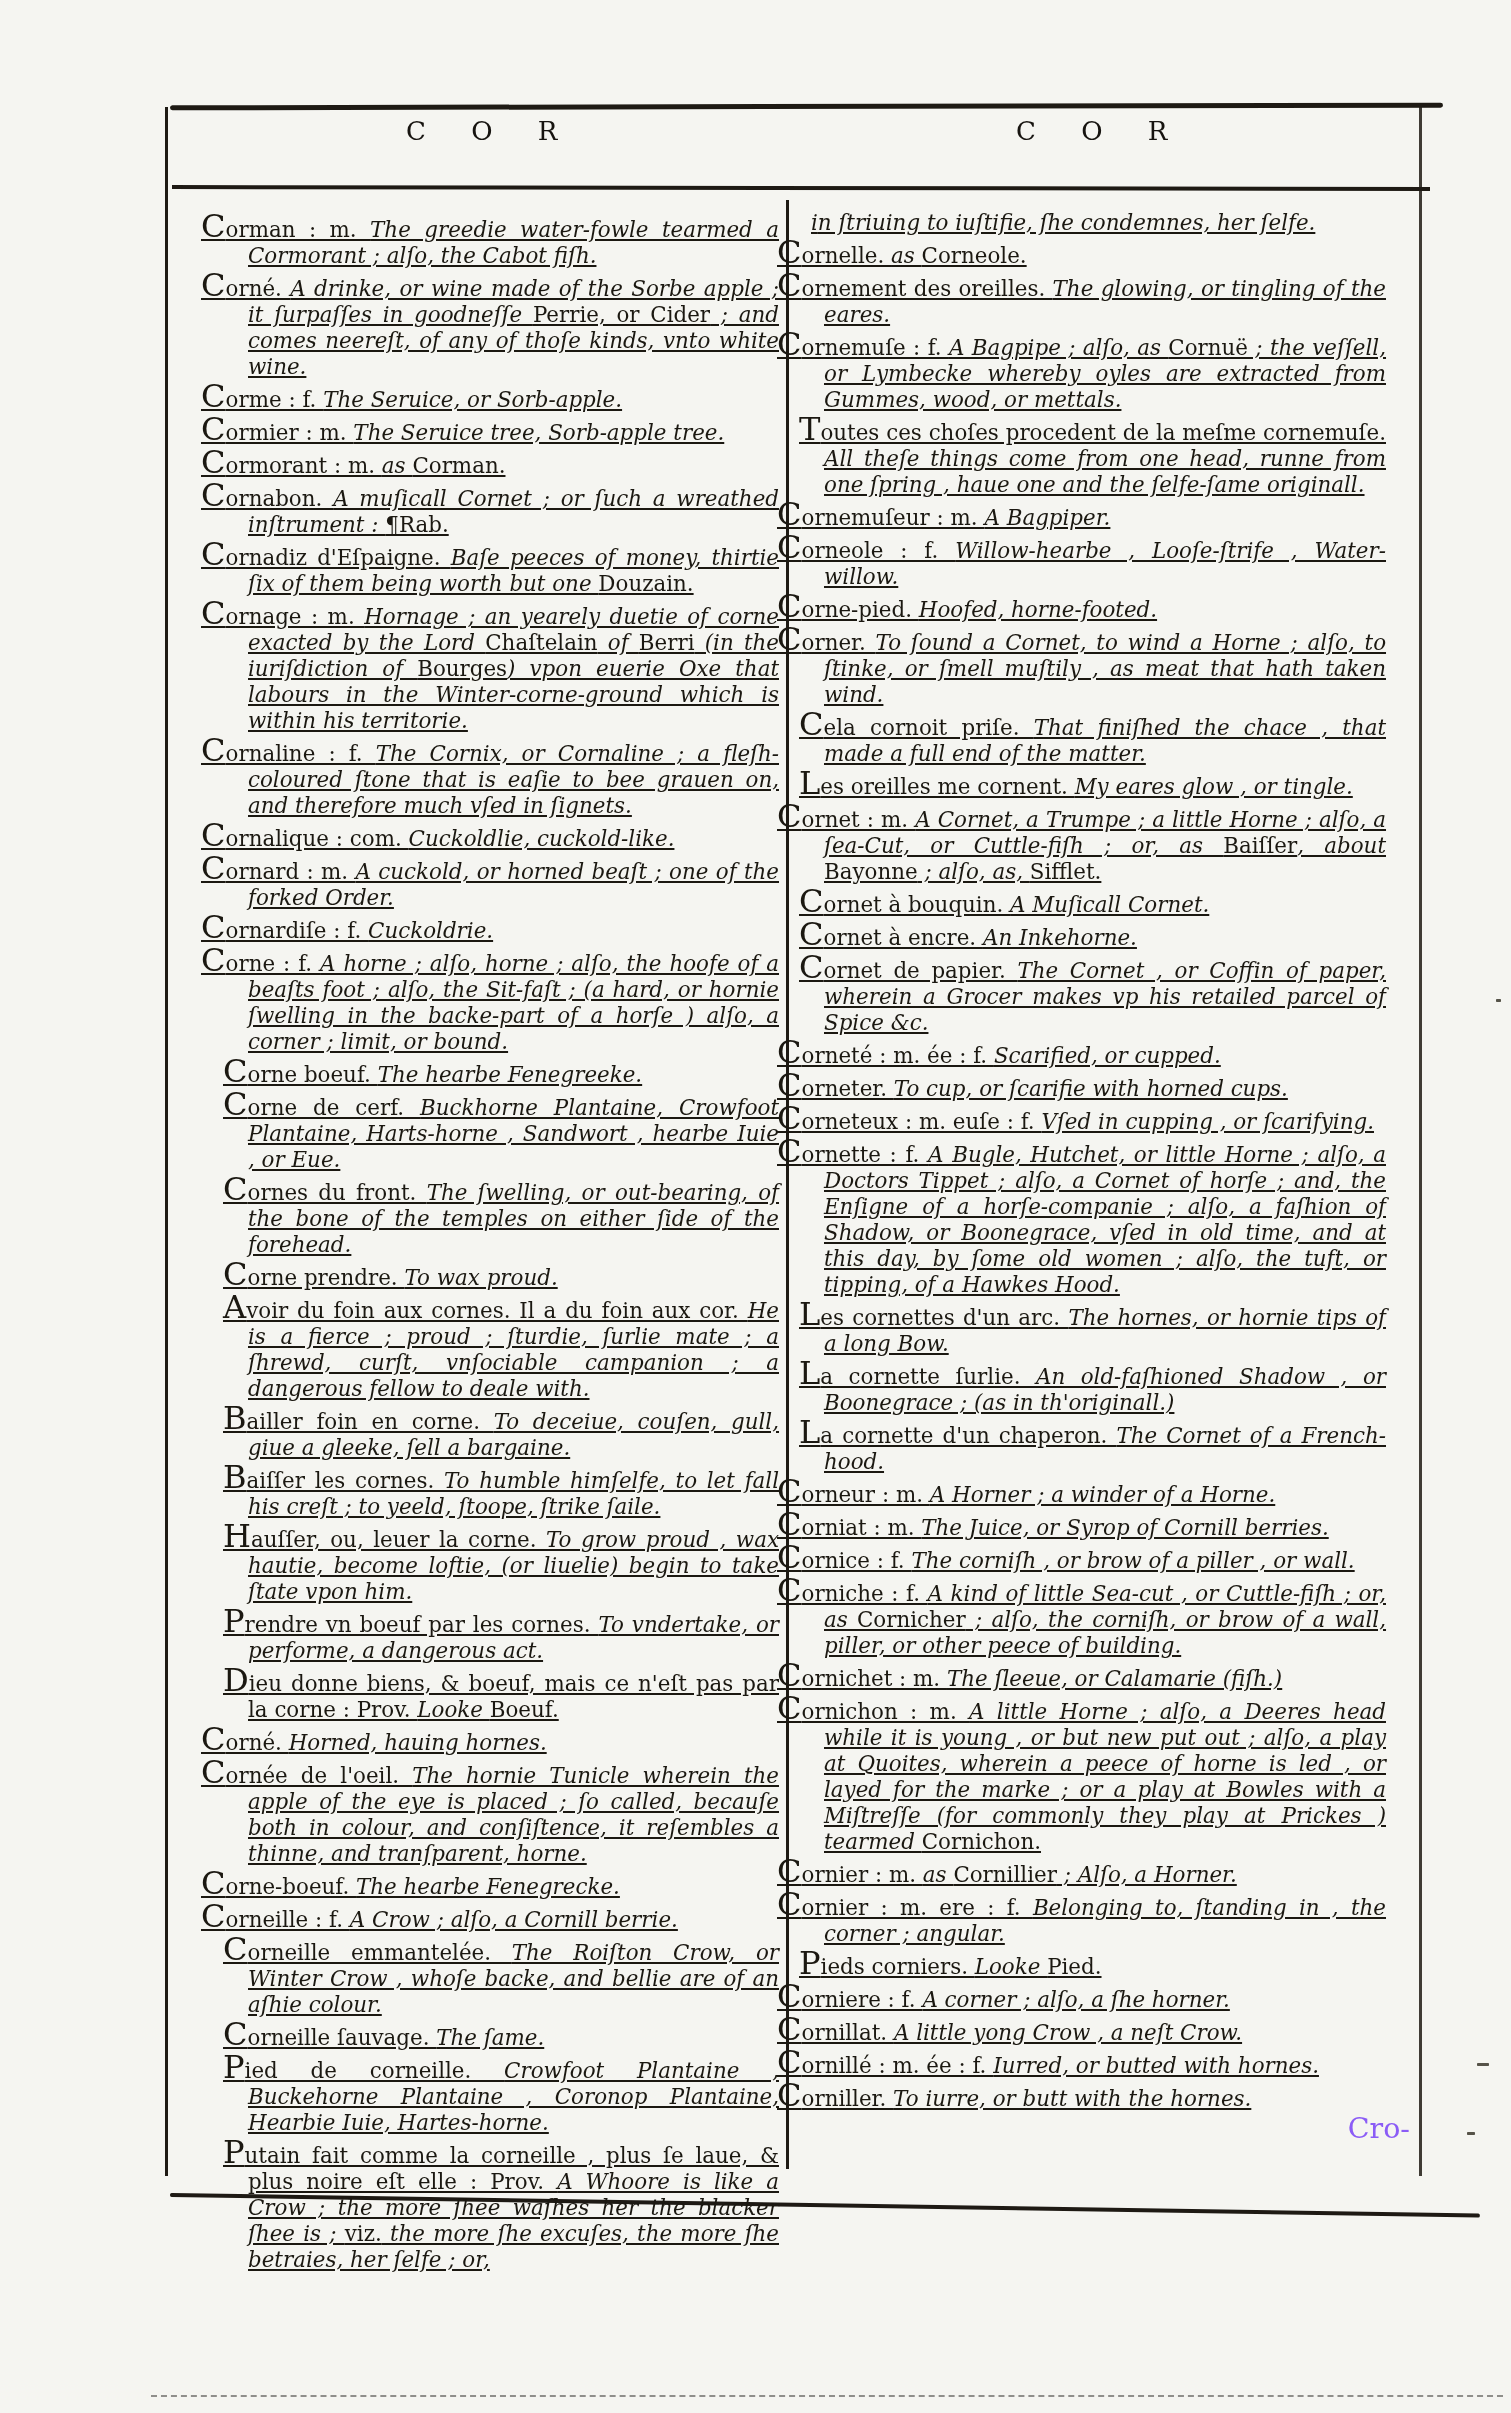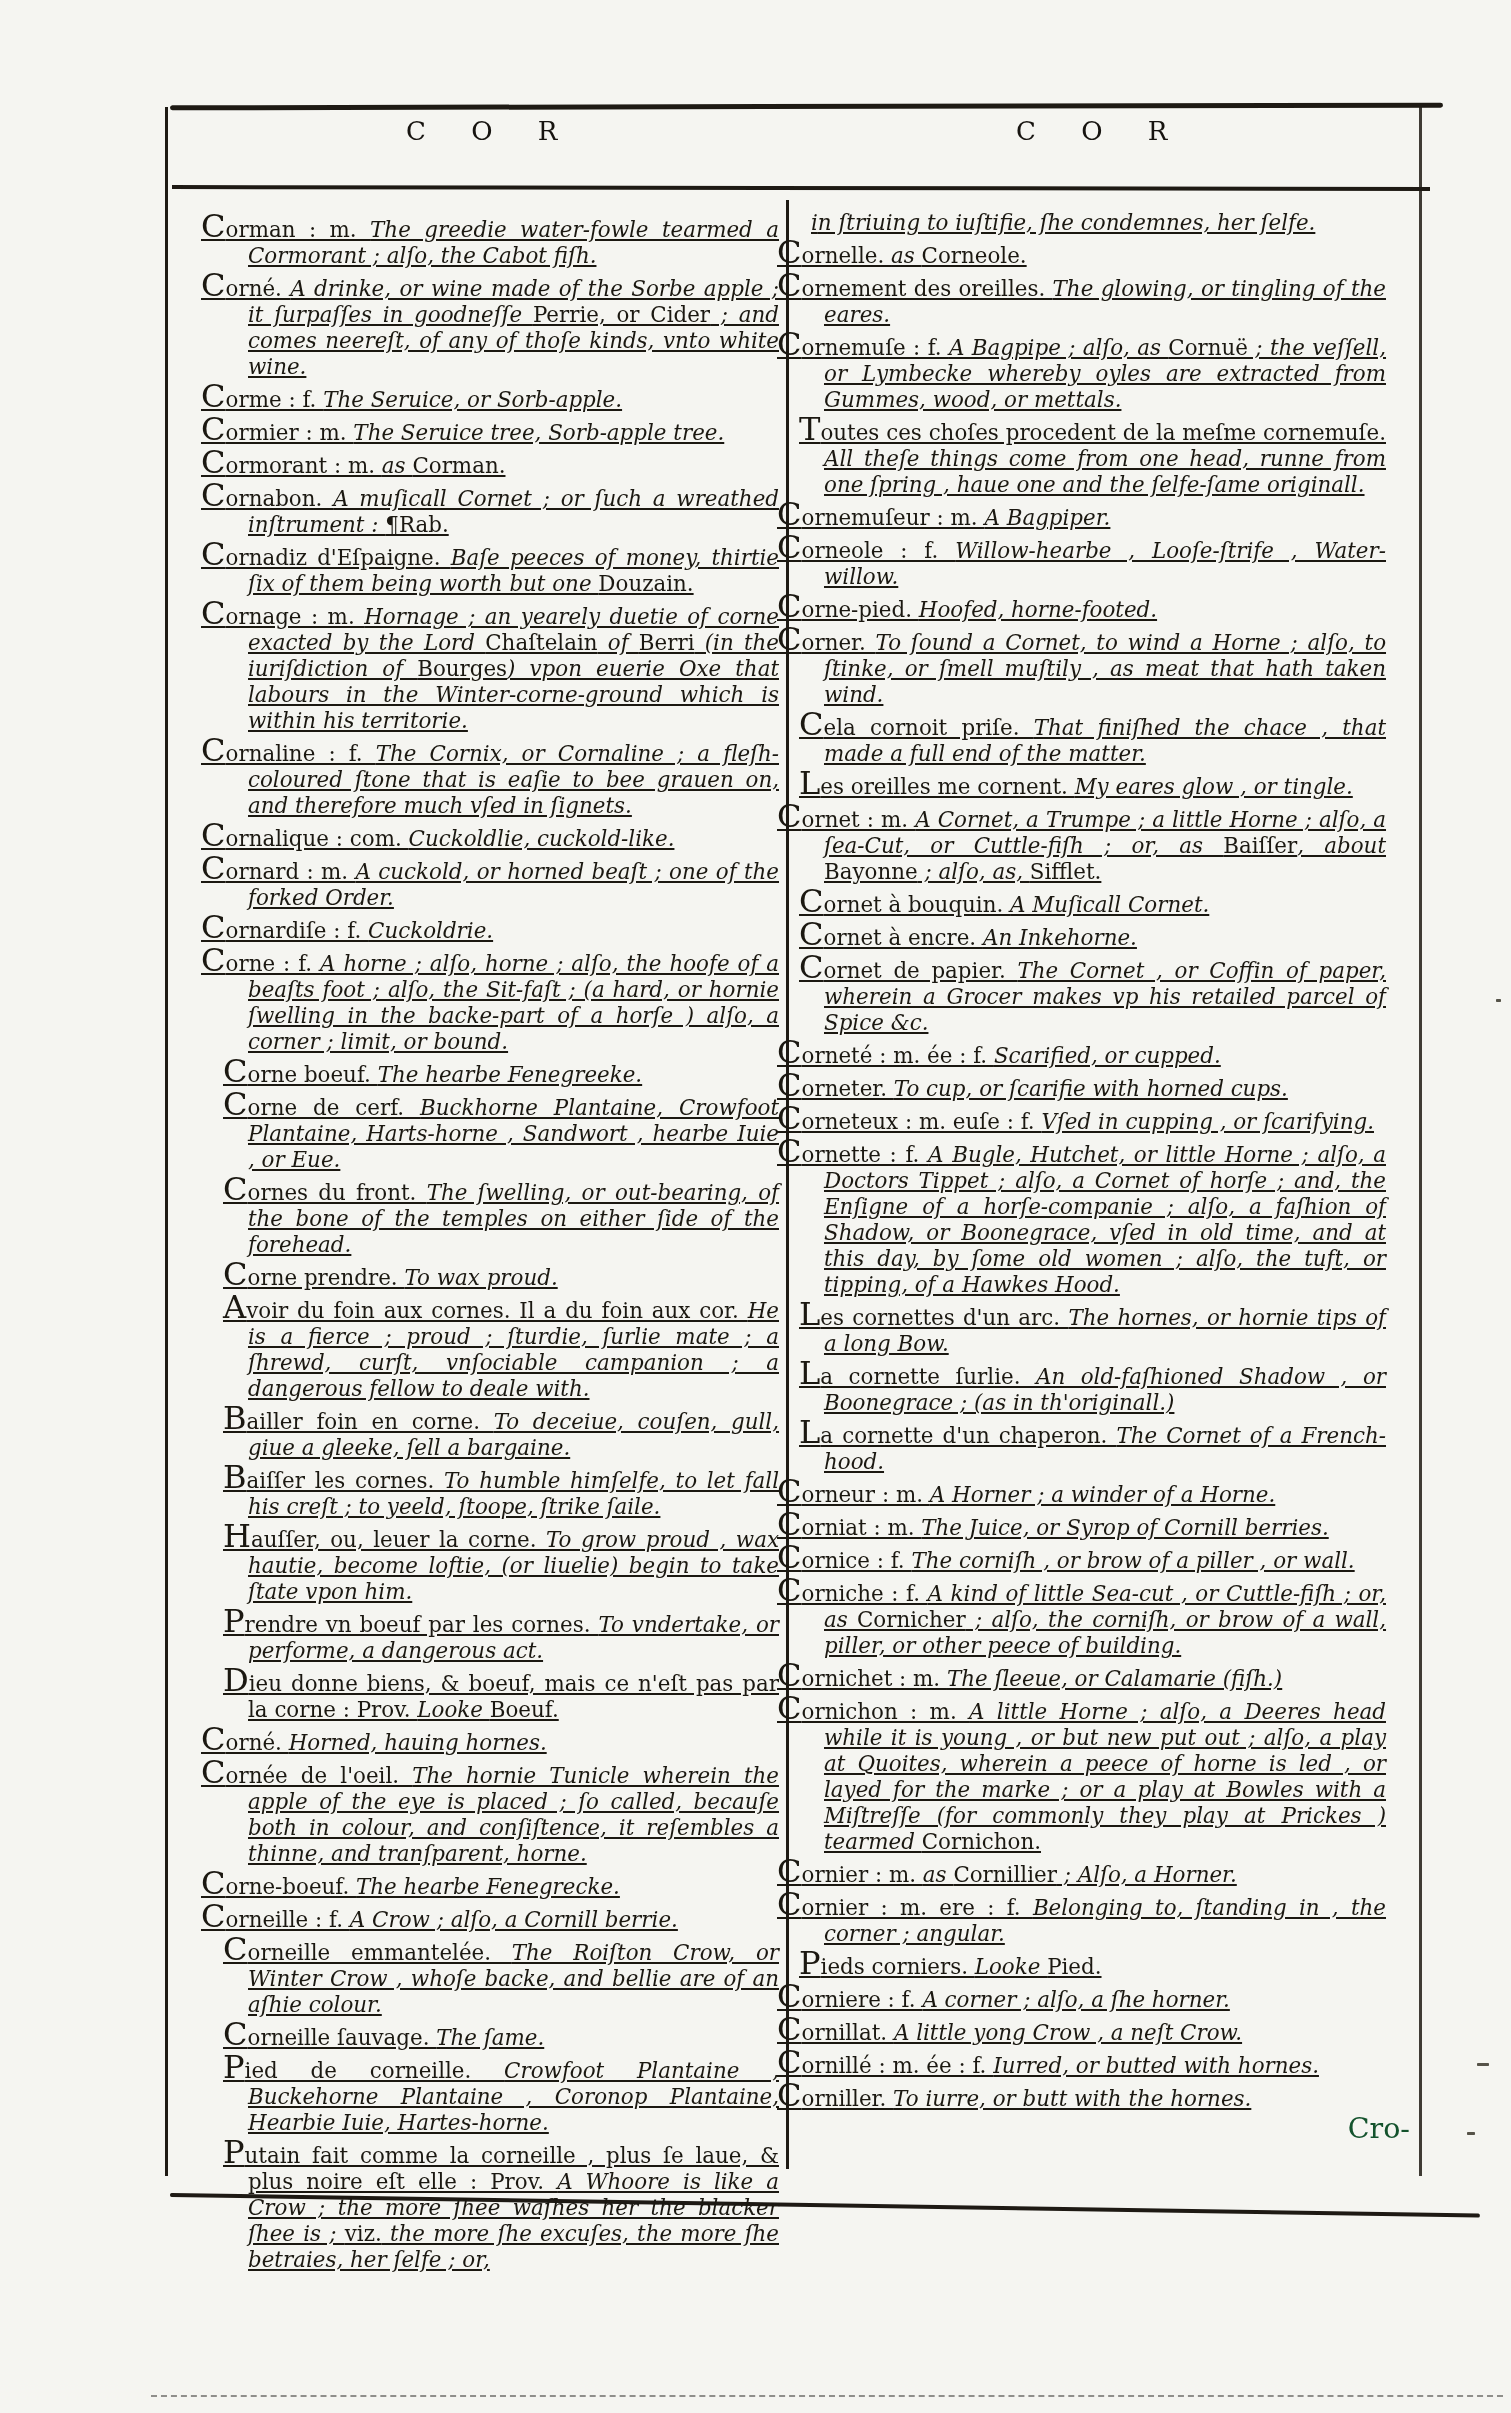--- a/index.html
+++ b/index.html
@@ -36,21 +36,21 @@
   .entry{margin:0;padding-left:47px;text-indent:-47px;}
   .entry.sub{text-indent:-25px;}
   .entry.cont{text-indent:0;padding-left:34px;}
   .entry::first-letter{font-size:1.5em;line-height:1;}
   .entry.cont::first-letter{font-size:inherit;}
   .it{font-style:italic;}
   .ro{font-style:normal;}
   
   .catchword{
     position:absolute;left:1242px;top:2112px;width:168px;text-align:right;
-    font-size:28.5px;color:#14532d;
+    font-size:28.5px;color:#8b5cf6;
   }
 </style>
 </head>
 <body>
 
 <div class="page">
 
   <div class="rule frame-top"></div>
   <div class="rule frame-left"></div>
   <div class="rule frame-right"></div>

